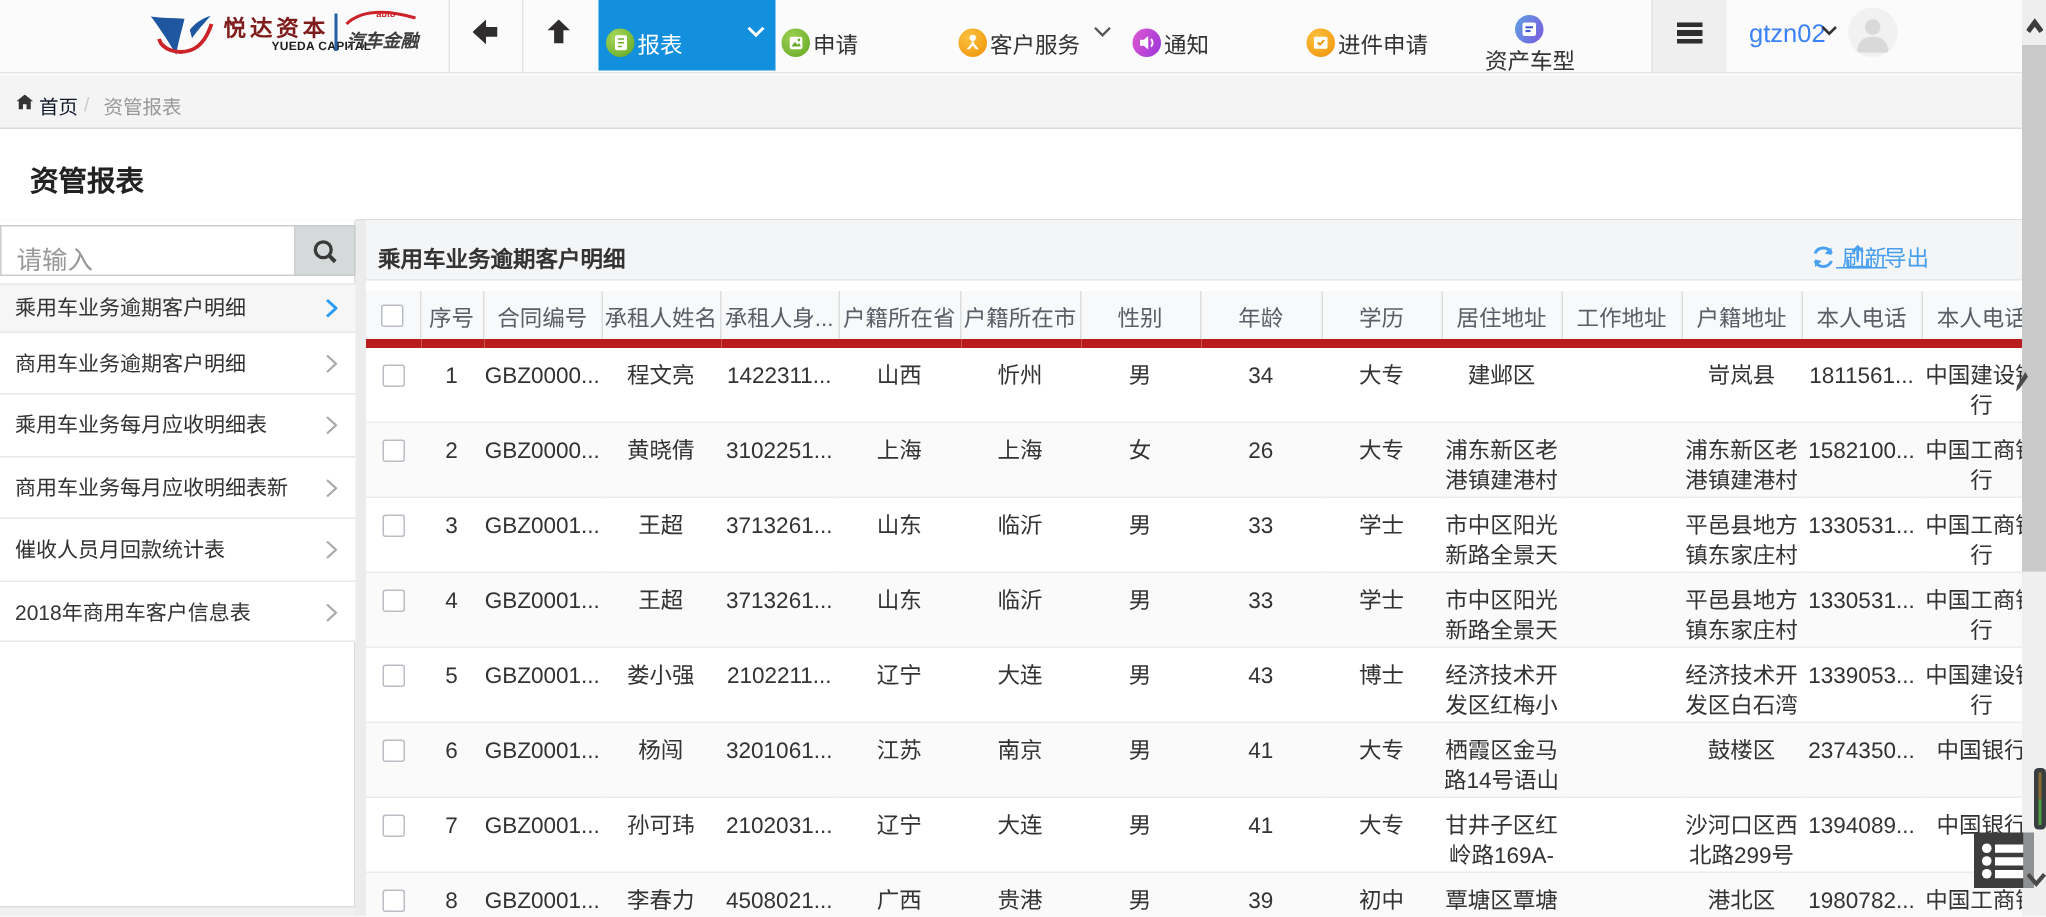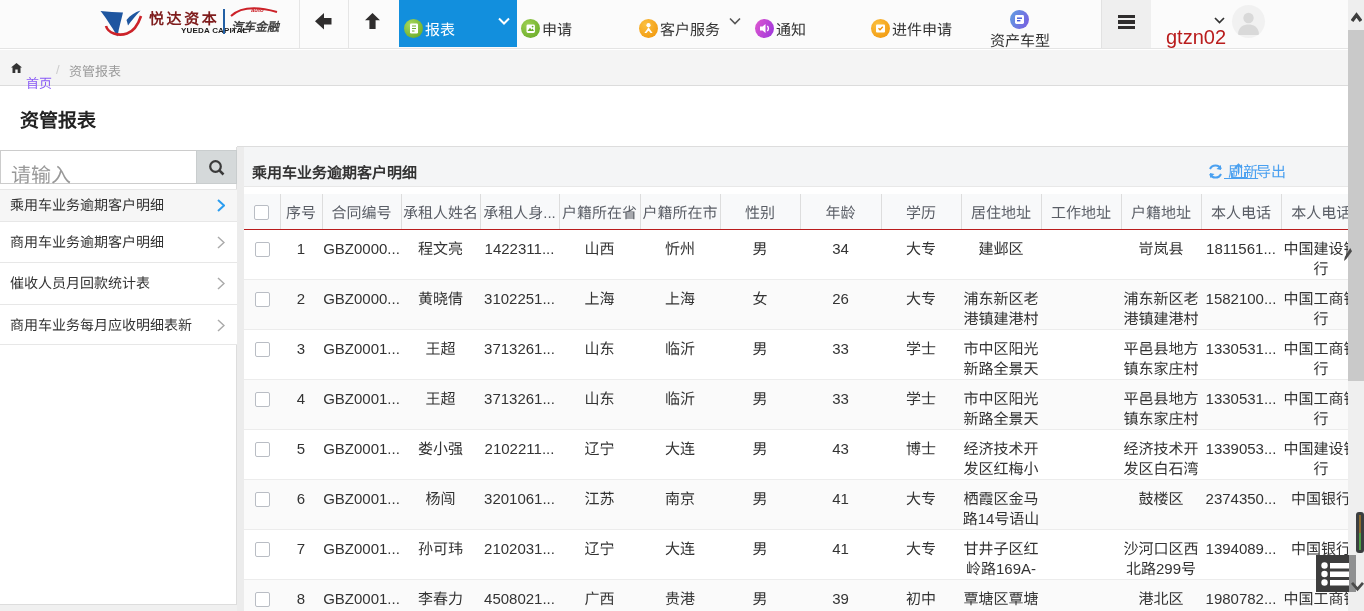--- a/index.html
+++ b/index.html
@@ -15,58 +15,58 @@
 #logo-auto { position:absolute; left:231px; top:17px; font-size:12px; font-weight:bold; font-style:italic; color:#404040; letter-spacing:0; }
 
 .navtab { position:absolute; top:0; height:47px; }
 #tab-report { left:399px; width:118px; background:#128fdd; }
 .navitem { position:absolute; top:10px; height:37px; display:flex; align-items:center; }
 .nav-ic { width:19px; height:19px; border-radius:50%; display:inline-block; position:relative; }
 .navtxt { font-size:15px; color:#333; margin-left:2px; }
 
 #hambox { position:absolute; left:1101px; top:0; width:50px; height:48px; background:#efefef; border-left:1px solid #e2e2e2; }
 .hbar { position:absolute; left:16px; width:17px; height:3.2px; background:#2f2d2d; }
-#user { position:absolute; left:1166px; top:26px; font-size:20px; color:#b91c1c; }
+#user { position:absolute; left:1166px; top:13px; font-size:17px; color:#3b82f6; }
 #avatar { position:absolute; left:1232px; top:5px; width:33px; height:33px; border-radius:50%; background:#f1f1f1; overflow:hidden; }
 
 
 #crumb { position:absolute; left:0; top:50px; width:1364px; height:36px; background:#f4f4f4; border-bottom:1px solid #dcdcdc; font-size:13px; }
-#crumb .home { color:#8b5cf6;margin-top:12px; }
+#crumb .home { color:#0f172a; }
 #crumb .sep { color:#ccc; }
 #crumb .cur { color:#999; }
 
 
 #pgtitle { position:absolute; left:20px; top:105px; font-size:19px; font-weight:bold; color:#222; }
 
 
 #contentbg { position:absolute; left:0; top:147px; width:1364px; height:464px; background:#ececec; }
 #sidebar { position:absolute; left:0; top:147px; width:237px; height:464px; background:#fff; border-right:1px solid #ddd; }
 #searchrow { position:absolute; left:0; top:3px; width:237px; height:34px; }
 #searchinput { position:absolute; left:0; top:0; width:198px; height:34px; background:#fff; border:1px solid #ccc; }
-#searchinput span { position:absolute; left:10px; top:8px; font-size:20px; color:#999; }
+#searchinput span { position:absolute; left:10px; top:8px; font-size:17px; color:#999; }
 #searchbtn { position:absolute; left:196px; top:0; width:41px; height:34px; background:#d5d9da; border:1px solid #c9cdce; }
 #menulist { position:absolute; left:0; top:42px; width:237px; }
 .mitem { position:relative; box-sizing:border-box; height:41.4px; border-top:1px solid #e7e7e7; font-size:14px; color:#333; line-height:40.4px; padding-left:10px; background:#fff; }
 .mitem:first-child { height:32px; line-height:31px; background:#f6f6f6; }
 .mitem:first-child svg { top:9px; }
 .mitem:last-child { border-bottom:1px solid #e7e7e7; }
 .mitem svg { position:absolute; right:12px; top:14px; }
 
 
 #panel { position:absolute; left:244px; top:147px; width:1120px; height:464px; background:#fff; }
 #paneltopline { position:absolute; left:237px; top:146px; width:1127px; height:1px; background:#ddd; }
 #titlebar { position:absolute; left:0; top:0; width:1120px; height:40px; background:#f4f5f6; border-bottom:1px solid #e8e8e8; }
 #titlebar .t { position:absolute; left:8px; top:14px; font-size:15px; font-weight:bold; color:#333; }
 .toolbtn { position:absolute; top:13px; font-size:15px; color:#4aa0f0; }
 #btn-refresh { left:963px;text-decoration:underline; }
 #btn-export { left:986px;font-family:Liberation Mono, monospace; }
 
 
 #tbl { position:absolute; left:0; top:47px; width:1117px; border-collapse:collapse; table-layout:fixed; font-size:15px; }
-#tbl th { height:35px; font-weight:normal; color:#5a5e66; background:#f8f9fa; border-left:1px solid #ddd; border-bottom:1px solid #b91c1c; text-align:center; padding:0; }
+#tbl th { height:35px; font-weight:normal; color:#5a5e66; background:#f8f9fa; border-left:1px solid #ddd; border-bottom:6px solid #b91c1c; text-align:center; padding:0; }
 #tbl th:first-child { border-left:none; }
 #tbl td { height:40px; text-align:center; vertical-align:top; color:#333; border-bottom:1px solid #ececec; padding:9px 0 0 0; line-height:20px; }
 #tbl tr.alt td { background:#fafafa; }
 .cb { display:inline-block; width:15px; height:15px; border:1px solid #b9bdc4; border-radius:2px; background:#fff; vertical-align:-3px; box-sizing:border-box; }
 
 
 #sbar { position:absolute; left:1348px; top:0; width:16px; height:611px; background:#efefef; z-index:50; }
 #sbtn-up { position:absolute; left:0; top:0; width:16px; height:30px; background:#eeeeee; }
 #sthumb { position:absolute; left:0; top:30px; width:16px; height:351px; background:#c9c9c9; }
 #smarker { position:absolute; left:1356px; top:512px; width:8px; height:41px; background:#3b3e40; border-radius:3px; z-index:60; }
@@ -203,24 +203,30 @@
       </svg>
     </div>
   </div>
   <div id="menulist">
     <div class="mitem">乘用车业务逾期客户明细<svg width="8" height="13" viewBox="0 0 8 13">
           <path d="M1 1 L7 6.5 L1 12" stroke="#2b9df0" stroke-width="2" fill="none"></path>
         </svg></div>
     <div class="mitem">商用车业务逾期客户明细<svg width="8" height="13" viewBox="0 0 8 13">
           <path d="M1 1 L7 6.5 L1 12" stroke="#aaa" stroke-width="1.5" fill="none"></path>
         </svg></div>
+    <div class="mitem">乘用车业务每月应收明细表<svg width="8" height="13" viewBox="0 0 8 13">
+          <path d="M1 1 L7 6.5 L1 12" stroke="#aaa" stroke-width="1.5" fill="none"></path>
+        </svg></div>
+    <div class="mitem">商用车业务每月应收明细表新<svg width="8" height="13" viewBox="0 0 8 13">
+          <path d="M1 1 L7 6.5 L1 12" stroke="#aaa" stroke-width="1.5" fill="none"></path>
+        </svg></div>
     <div class="mitem">催收人员月回款统计表<svg width="8" height="13" viewBox="0 0 8 13">
           <path d="M1 1 L7 6.5 L1 12" stroke="#aaa" stroke-width="1.5" fill="none"></path>
         </svg></div>
-    <div class="mitem">商用车业务每月应收明细表新<svg width="8" height="13" viewBox="0 0 8 13">
+    <div class="mitem">2018年商用车客户信息表<svg width="8" height="13" viewBox="0 0 8 13">
           <path d="M1 1 L7 6.5 L1 12" stroke="#aaa" stroke-width="1.5" fill="none"></path>
         </svg></div>
   </div>
 </div>
 
 <div id="panel">
   <div id="titlebar">
     <span class="t">乘用车业务逾期客户明细</span>
     <span class="toolbtn" id="btn-refresh">
       <svg style="vertical-align:-3px" width="17" height="17" viewBox="0 0 17 17">

